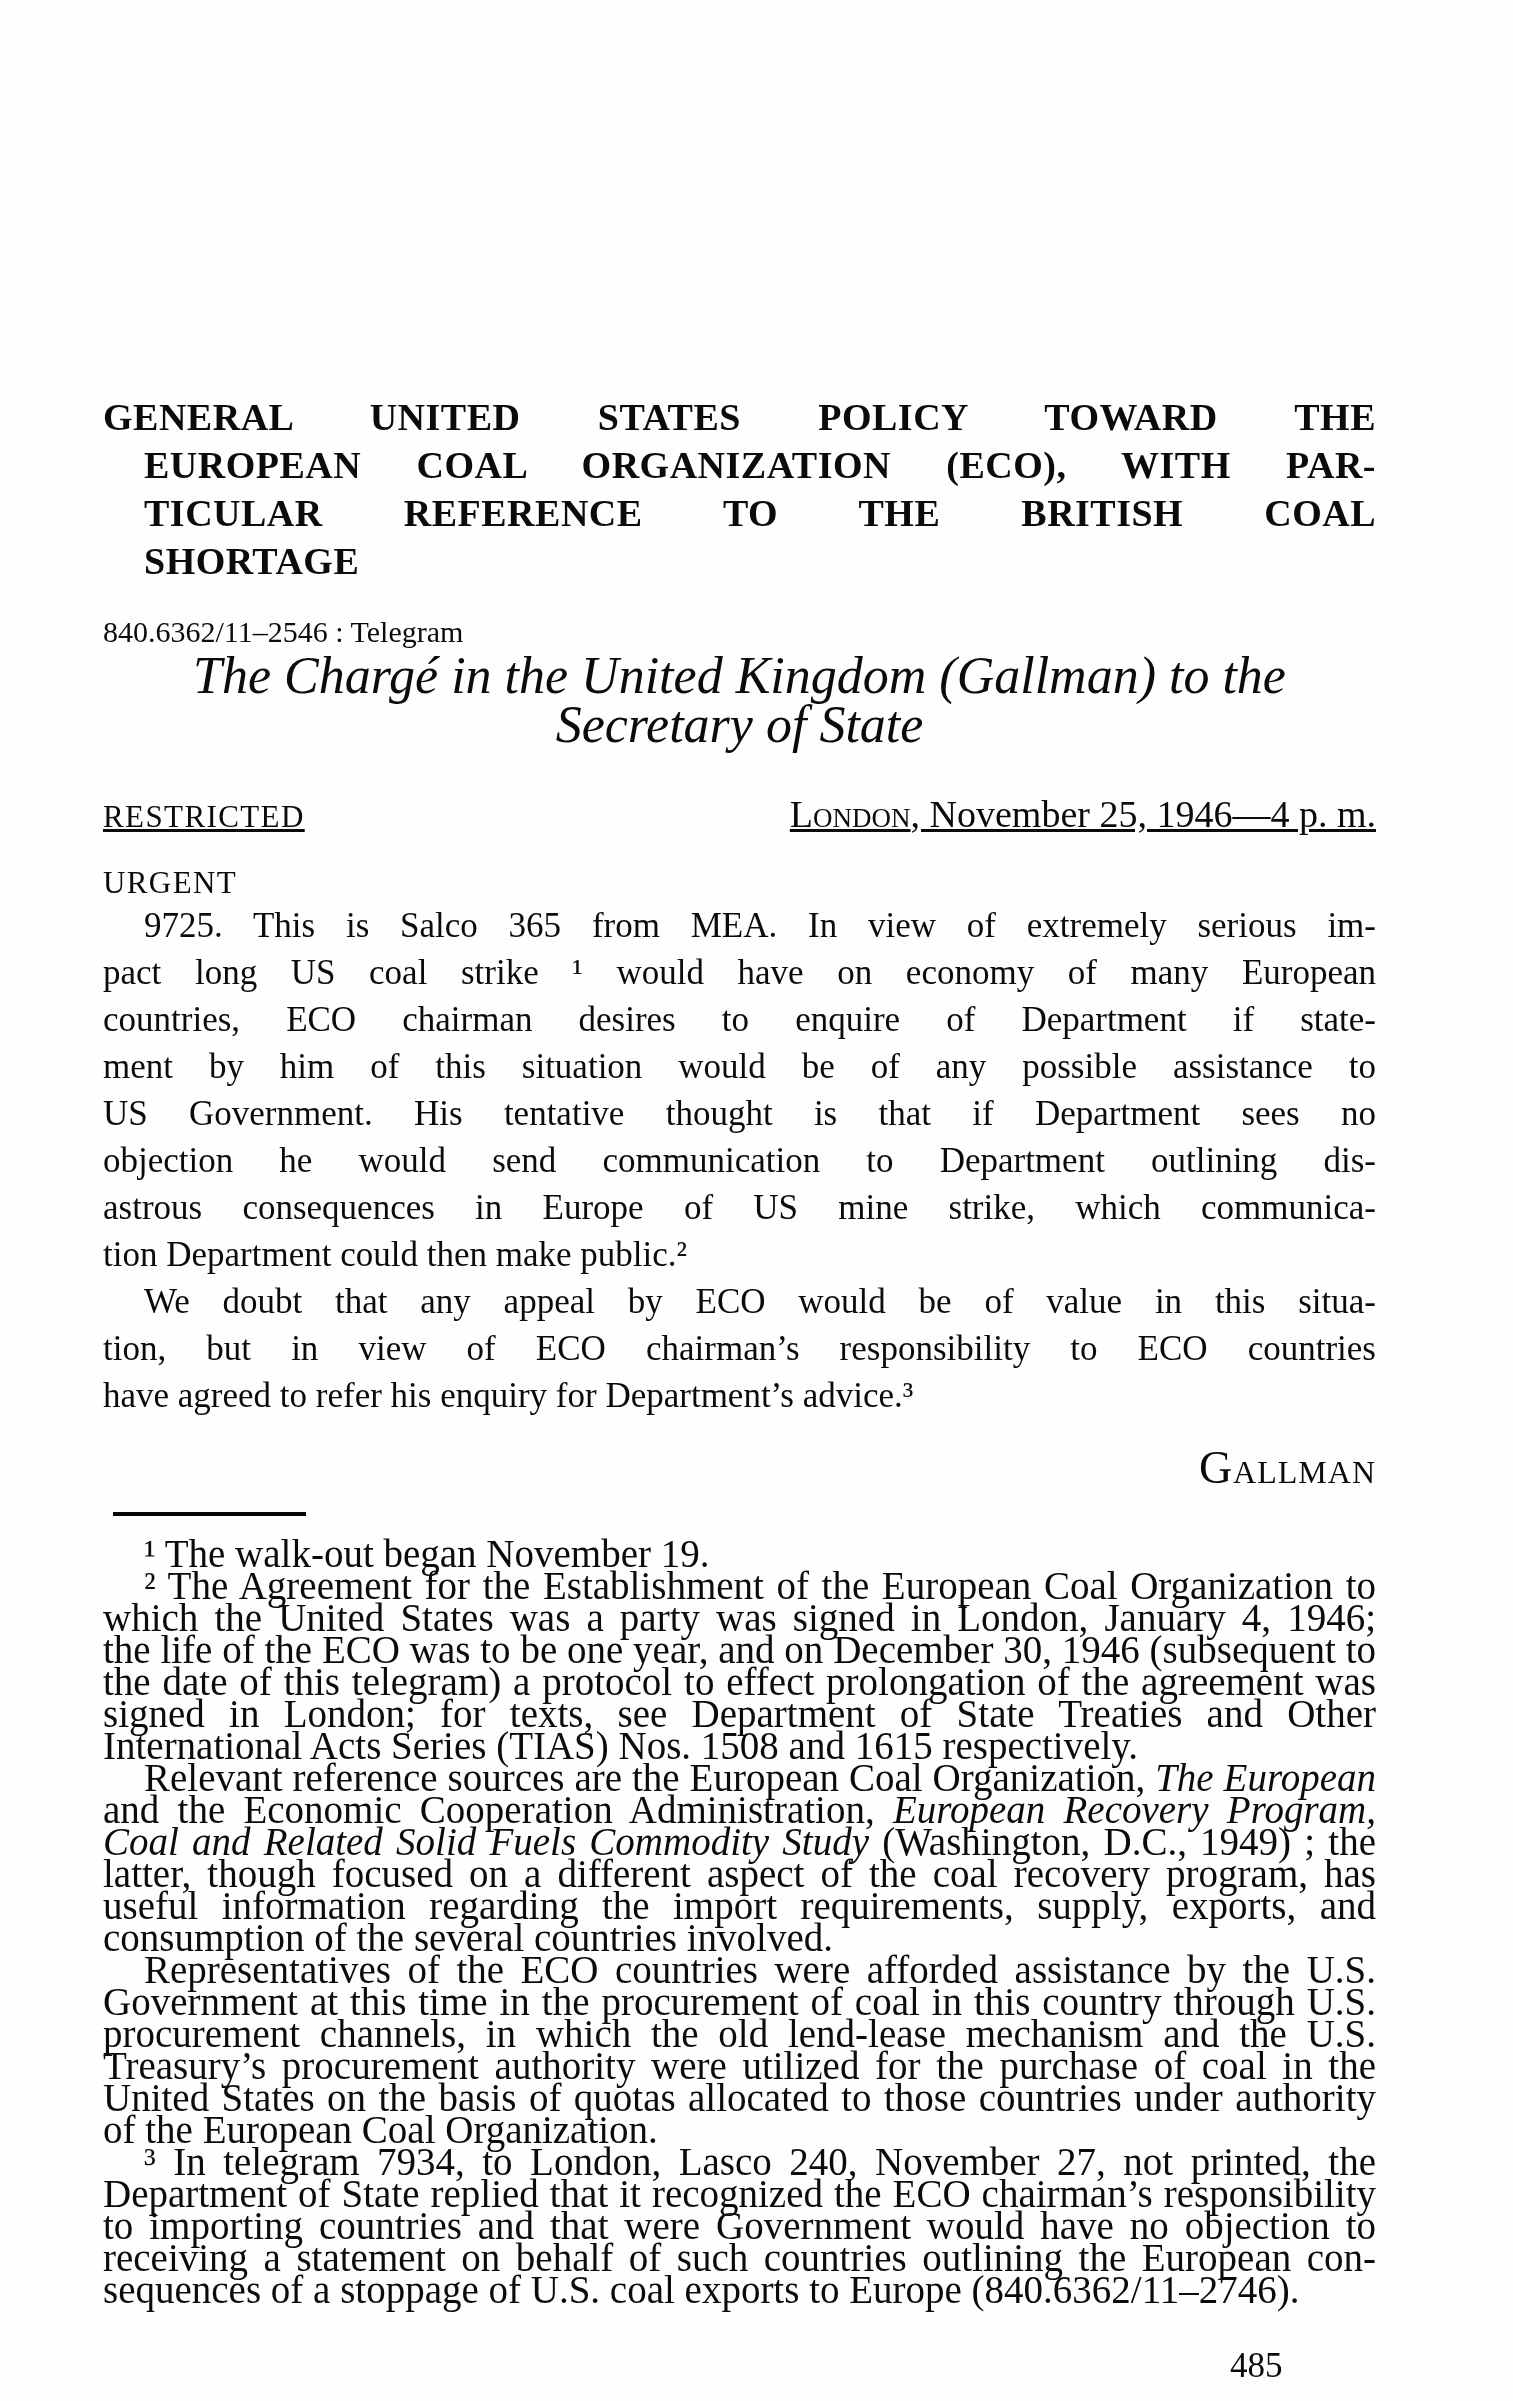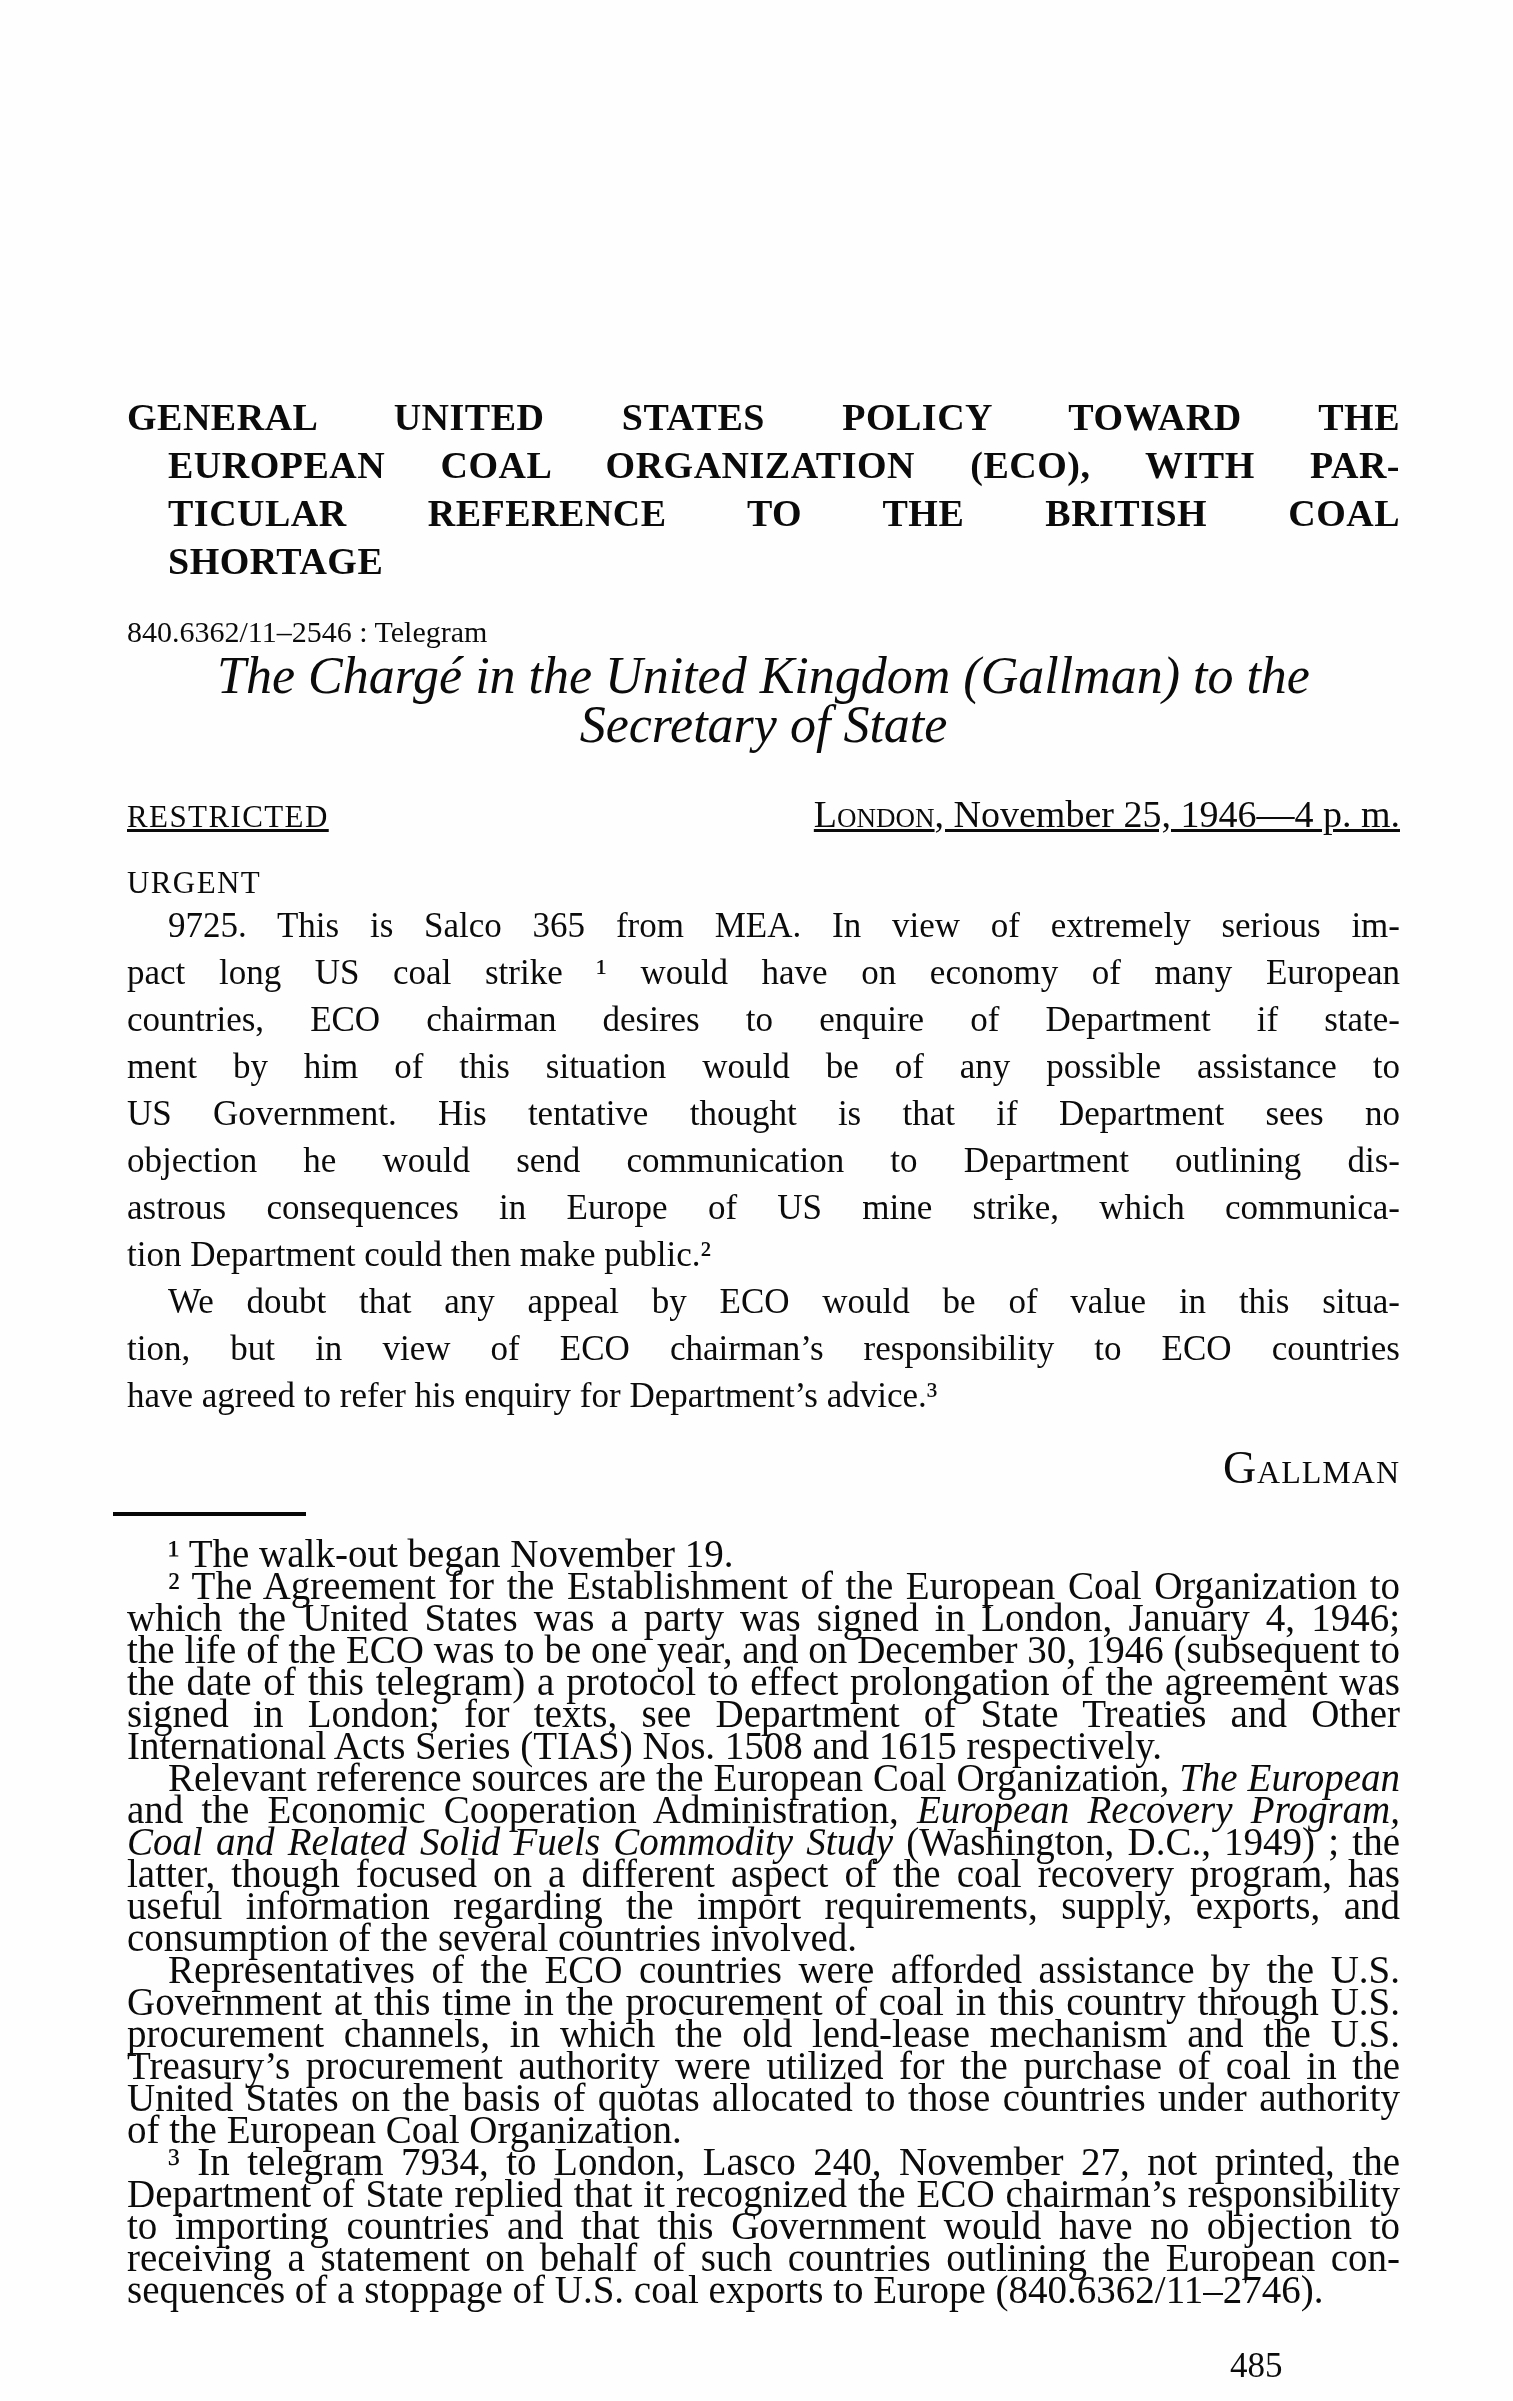--- a/index.html
+++ b/index.html
@@ -6,21 +6,21 @@
   html,body { background:#ffffff; }
   .page {
     position:relative;
     width:1514px; height:2493px;
     background:#fefefe;
     color:#0b0b0b;
     font-family:"Liberation Serif", serif;
     overflow:hidden;
   }
   .abs { position:absolute; }
-  .col { left:103px; width:1273px;margin-left:24px; }
+  .col { left:103px; width:1273px; }
 
   
   .title { top:393px; font-weight:bold; font-size:38px; line-height:48px; }
   .title .line { letter-spacing:0.5px; }
 
   
   .docref { top:615px; font-size:30px; line-height:34px; }
 
   
   .heading { top:651px; font-style:italic; font-size:52px; line-height:49px; }
@@ -129,21 +129,21 @@
         <div class="line ind just">Representatives of the ECO countries were afforded assistance by the U.S.</div>
         <div class="line just">Government at this time in the procurement of coal in this country through U.S.</div>
         <div class="line just">procurement channels, in which the old lend-lease mechanism and the U.S.</div>
         <div class="line just">Treasury’s procurement authority were utilized for the purchase of coal in the</div>
         <div class="line just">United States on the basis of quotas allocated to those countries under authority</div>
         <div class="line">of the European Coal Organization.</div>
       </div>
       <div class="block">
         <div class="line ind just">³ In telegram 7934, to London, Lasco 240, November 27, not printed, the</div>
         <div class="line just">Department of State replied that it recognized the ECO chairman’s responsibility</div>
-        <div class="line just">to importing countries and that this Government would have no objection to</div>
+        <div class="line just">to importing countries and that were Government would have no objection to</div>
         <div class="line just">receiving a statement on behalf of such countries outlining the European con-</div>
         <div class="line">sequences of a stoppage of U.S. coal exports to Europe (840.6362/11–2746).</div>
       </div>
     </div>
 
   <div class="abs pagenum">485</div>
 
 </div>
 
 

